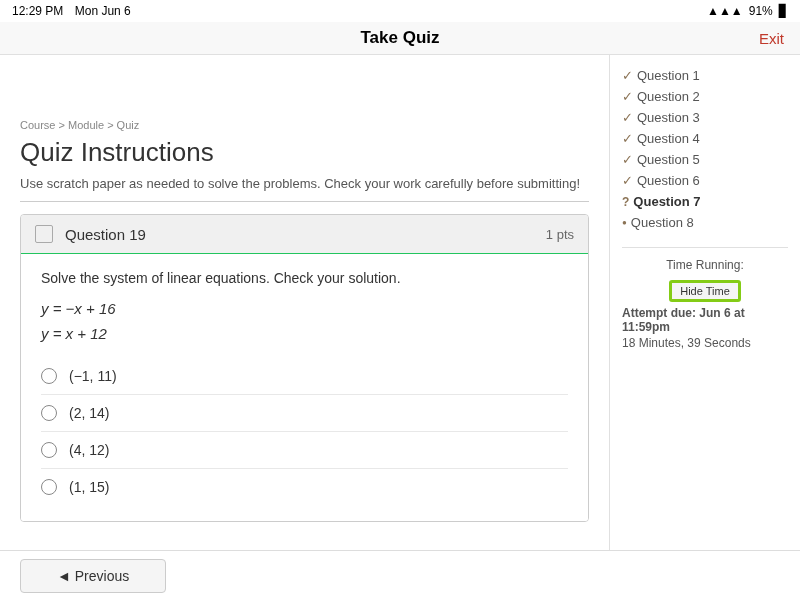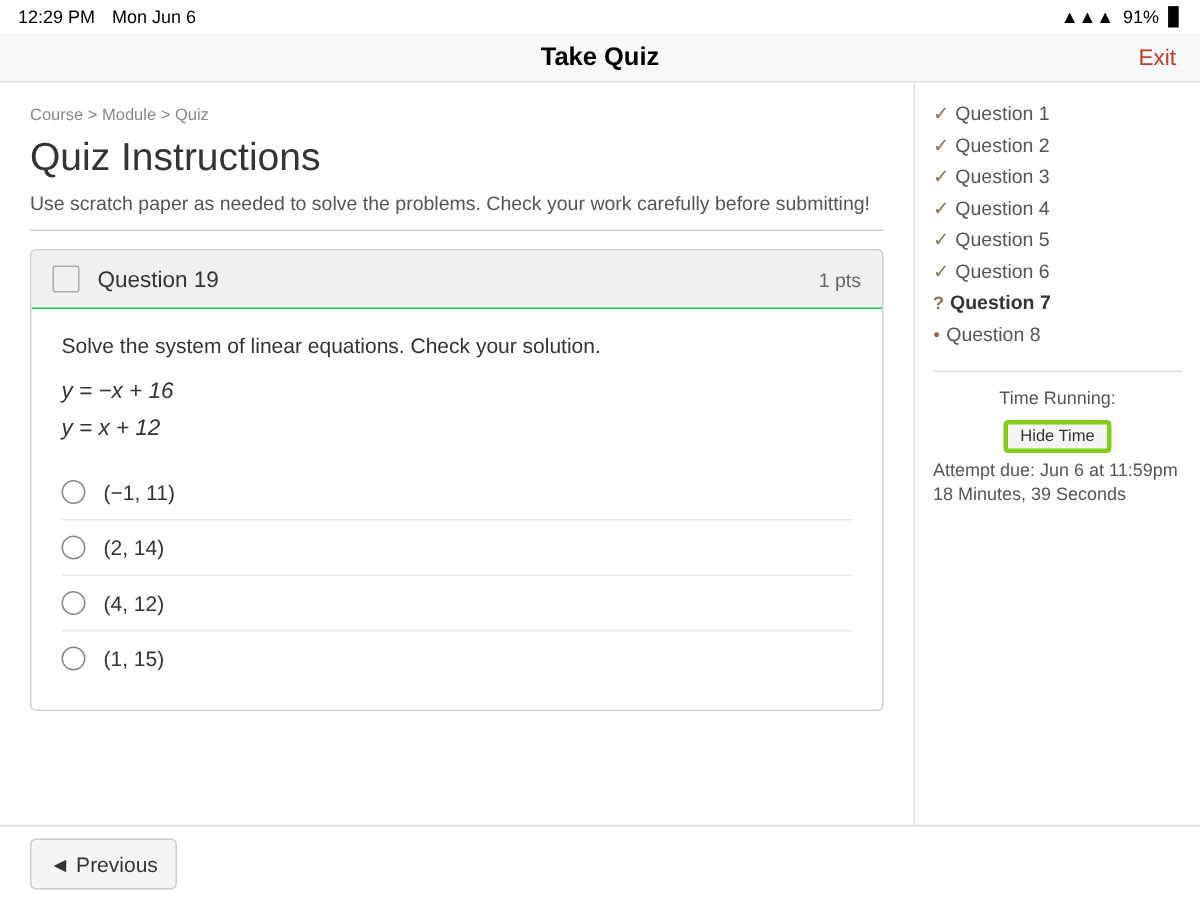--- a/index.html
+++ b/index.html
@@ -64,20 +64,21 @@
       flex: 1;
       padding: 16px 20px;
       overflow-y: auto;
       border-right: 1px solid #e0e0e0;
     }
 
     .course-label {
       font-size: 11px;
       color: #888;
       margin-bottom: 6px;
+      margin-top: 48px;
     }
 
     .page-title {
       font-size: 26px;
       font-weight: 300;
       color: #333;
       margin-bottom: 8px;
     }
 
     .instructions-text {
@@ -177,21 +178,21 @@
       padding: 10px 20px;
       background: #fff;
       border-top: 1px solid #ddd;
       height: 50px;
     }
 
     .nav-btn {
       border: 1px solid #ccc;
       background: #f5f5f5;
       color: #333;
-      padding: 8px 12px;
+      padding: 8px 36px;
       font-size: 14px;
       border-radius: 4px;
       cursor: pointer;
       display: flex;
       align-items: center;
       gap: 6px;
     }
 
     
     .sidebar {
@@ -246,20 +247,21 @@
       padding: 2px 8px;
       font-size: 11px;
       border-radius: 3px;
       cursor: pointer;
     }
 
     .due-text {
       font-size: 12px;
       color: #555;
       margin-bottom: 2px;
+      font-weight: bold;
     }
 
     .timer-text {
       font-size: 12px;
       color: #555;
       font-weight: 500;
     }
 
     .checkbox-area {
       width: 18px;

